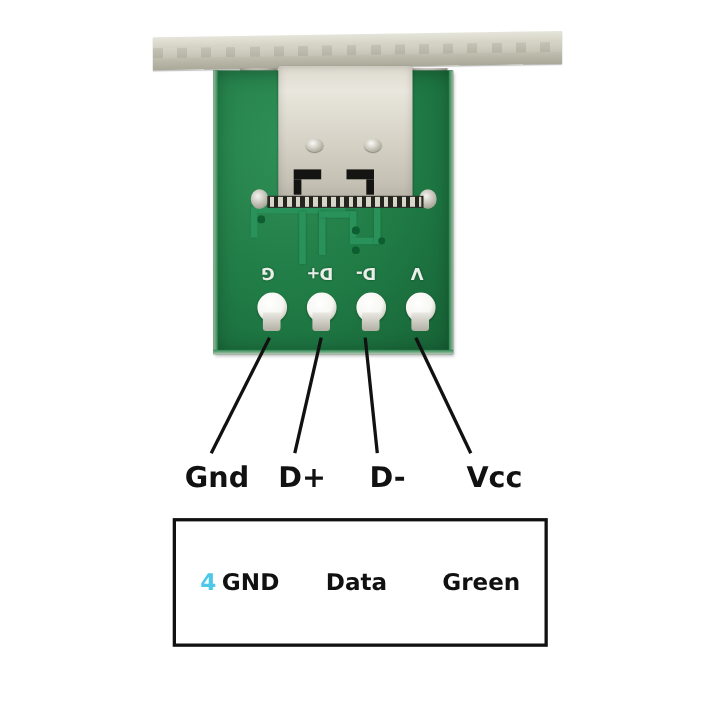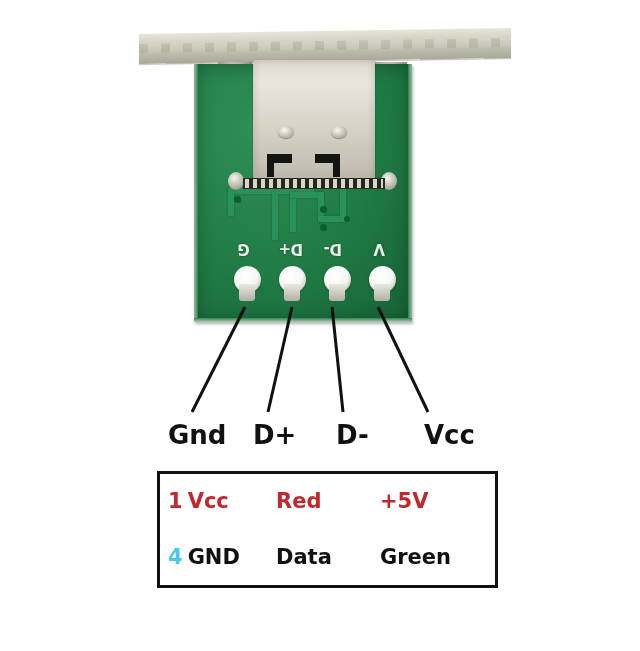--- a/index.html
+++ b/index.html
@@ -289,25 +289,20 @@
 
   <div class="pinlabel" style="left:168px; top:420px;">Gnd</div>
   <div class="pinlabel" style="left:253px; top:420px;">D+</div>
   <div class="pinlabel" style="left:336px; top:420px;">D-</div>
   <div class="pinlabel" style="left:424px; top:420px;">Vcc</div>
 </div>
 
 <div id="legend">
   <table>
     <tbody>
-      <tr style="color:#c1272d;">
-        <td class="c-pin"><span class="pinnum">1</span><span>Vcc</span></td>
-        <td class="c-color">Red</td>
-        <td class="c-desc">+5V</td>
-      </tr>
-      <tr style="color:#111111;">
+      <tr style="color:#111111;text-align:center;">
         <td class="c-pin"><span class="pinnum" style="color:#4dc8e8;">4</span><span>GND</span></td>
         <td class="c-color">Data</td>
         <td class="c-desc">Green</td>
       </tr>
     </tbody>
   </table>
 </div>
 
 </body></html>

